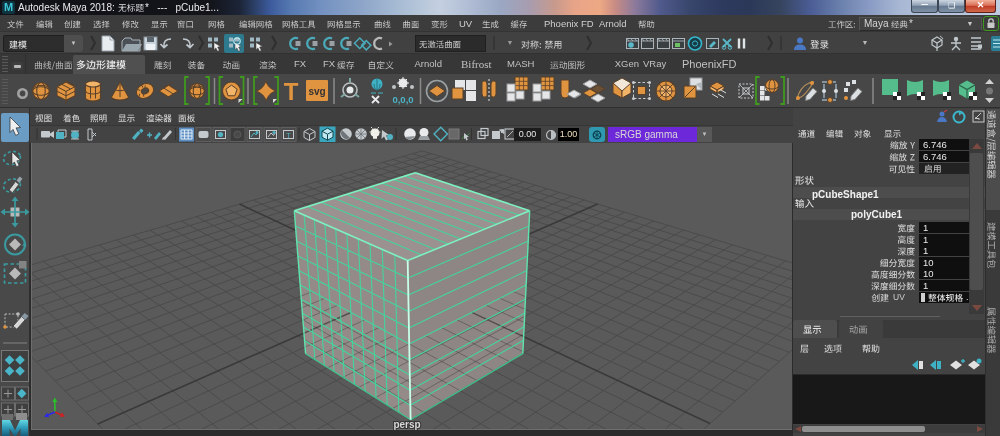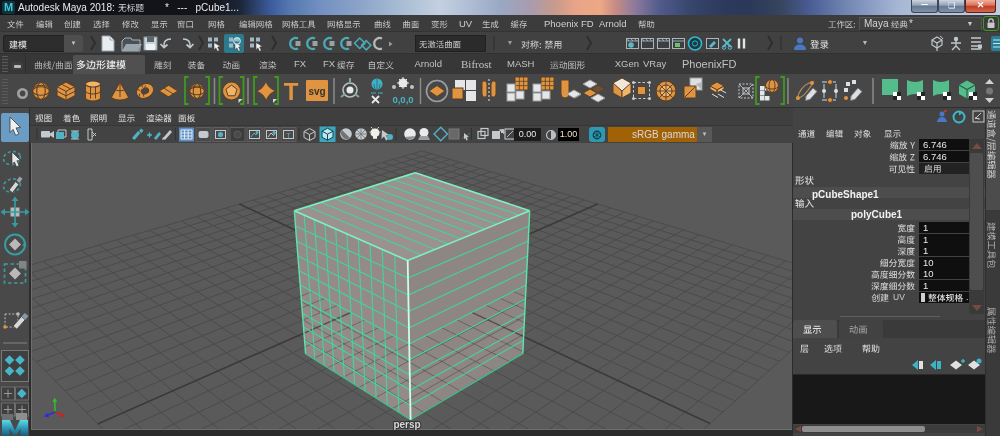--- a/index.html
+++ b/index.html
@@ -4,21 +4,21 @@
 *{box-sizing:border-box;font-family:"Liberation Sans",sans-serif}
 .abs{position:absolute}
 #page{position:relative;width:1000px;height:436px;overflow:hidden}
 svg{display:block}
 </style></head>
 <body>
 <div id="page">
     <div class="abs" style="left:0px;top:0px;width:1000px;height:15px;background:linear-gradient(90deg,#111218 0,#13141a 21%,#1c2538 24%,#2c4068 25.5%,#3c5a9c 27%,#5578b0 29%,#7290c0 32%,#8ca4c8 36%,#a8bcd4 40%,#c4d0e0 44%,#b0bcd4 47%,#9aa8c4 50%,#a89cae 53%,#c89a8c 55.5%,#e8a488 57.5%,#eda984 60%,#c88c84 61.5%,#8c7a9c 63.5%,#505a8c 66%,#38466c 69%,#2e3a5e 72%,#2c3858 75%,#36445e 78%,#4a5c94 81%,#6a80ac 84%,#8a9cc4 87%,#a8b8d4 90%,#b6c2dc 94%,#c0cce0 100%);"></div>
     <div class="abs" style="left:2px;top:1px;width:13px;height:13px;background:#10343f;border-radius:2px;color:#3ec9da;font-size:11px;font-weight:bold;text-align:center;line-height:13px;">M</div>
     <div class="abs" style="left:18px;top:1px;width:120px;height:14px;color:#eaeaec;font-size:10px;line-height:14px;white-space:pre;">Autodesk Maya 2018:</div>
-    <div class="abs" style="left:145px;top:1px;width:120px;height:14px;color:#eaeaec;font-size:10px;line-height:14px;white-space:pre;padding-left:20px;">*   ---   pCube1...</div>
+    <div class="abs" style="left:145px;top:1px;width:120px;height:14px;color:#eaeaec;font-size:10px;line-height:14px;white-space:pre;">*   ---   pCube1...</div>
     <div class="abs" style="left:911px;top:0px;width:27px;height:13px;background:linear-gradient(#cdd6e2,#8fa0b4 45%,#65788f 50%,#7e91a6);border:1px solid #3c4654;border-top:none;border-radius:0 0 3px 3px;color:#fff;font-size:12px;line-height:9px;text-align:center;">–</div>
     <div class="abs" style="left:938px;top:0px;width:27px;height:13px;background:linear-gradient(#cdd6e2,#8fa0b4 45%,#65788f 50%,#7e91a6);border:1px solid #3c4654;border-top:none;border-radius:0 0 3px 3px;color:#fff;font-size:8px;line-height:12px;text-align:center;">❏</div>
     <div class="abs" style="left:965px;top:0px;width:31px;height:13px;background:linear-gradient(#f2b099,#d9705a 45%,#c03a24 50%,#d06a4a);border:1px solid #5c2018;border-top:none;border-radius:0 0 3px 3px;color:#fff;font-size:9px;font-weight:bold;line-height:11px;text-align:center;">✕</div>
     <div class="abs" style="left:0px;top:15px;width:1000px;height:17px;background:#3c3c3c;border-bottom:1px solid #343434;"></div>
     <div class="abs" style="left:459px;top:17px;width:22px;height:13px;color:#d0d0d0;font-size:9.5px;line-height:13px;">UV</div>
     <div class="abs" style="left:544px;top:17px;width:60px;height:13px;color:#d0d0d0;font-size:9.5px;line-height:13px;">Phoenix FD</div>
     <div class="abs" style="left:599px;top:17px;width:40px;height:13px;color:#d0d0d0;font-size:9.5px;line-height:13px;">Arnold</div>
     <div class="abs" style="left:859px;top:16.5px;width:123px;height:14.5px;background:#424242;border:1px solid #555;border-bottom-color:#2a2a2a;"></div>
     <div class="abs" style="left:864px;top:17px;width:34px;height:14px;color:#d6d6d6;font-size:10px;line-height:14px;">Maya</div>
     <div class="abs" style="left:909px;top:17px;width:8px;height:14px;color:#d6d6d6;font-size:10px;line-height:14px;">*</div>
@@ -416,21 +416,21 @@
     <svg class="abs" style="left:545px;top:129px" width="12" height="12" viewBox="0 0 12 12">
       <circle cx="6" cy="6" r="4.5" fill="none" stroke="#b9bfc2" stroke-width="1.2"></circle>
       <path d="M6 1.5a4.5 4.5 0 0 1 0 9z" fill="#b9bfc2"></path>
     </svg>
     <div class="abs" style="left:558px;top:128px;width:21px;height:13px;background:#000000;color:#f0e0c0;font-size:9px;line-height:13px;text-align:center;">1.00</div>
     <div class="abs" style="left:589px;top:127px;width:16px;height:15px;background:#2e99b0;border-radius:3px;"></div>
     <svg class="abs" style="left:592px;top:130px" width="10" height="10" viewBox="0 0 10 10">
       <circle cx="5" cy="5" r="3.8" fill="none" stroke="#0a3d4a" stroke-width="1.2"></circle>
       <path d="M5 1.2v7.6M2 3l6 4M8 3l-6 4" stroke="#0a3d4a" stroke-width="0.8"></path>
     </svg>
-    <div class="abs" style="left:608px;top:127px;width:104px;height:15px;background:#a16207;color:#d8d8d8;font-size:10px;line-height:15px;text-align:center;"><span style="padding-left:7px">sRGB gamma</span></div>
+    <div class="abs" style="left:608px;top:127px;width:104px;height:15px;background:#6d28d9;color:#d8d8d8;font-size:10px;line-height:15px;"><span style="padding-left:7px">sRGB gamma</span></div>
     <div class="abs" style="left:697px;top:127px;width:15px;height:15px;background:#585858;color:#c0c0c0;font-size:6px;line-height:15px;text-align:center;">▼</div>
     <div class="abs" style="left:31px;top:143px;width:761px;height:266px">
       <svg id="vp3d" width="761" height="287" viewBox="31 143 761 287">
 <rect x="31" y="143" width="761" height="287" fill="#5a5a5a"></rect>
 <path d="M422.1 150.9L-39.0 285.3M422.1 150.9L864.8 284.9M431.3 153.7L-32.6 291.8M412.5 153.7L857.6 291.4M440.7 156.5L-26.0 298.5M402.8 156.5L850.1 298.1M450.3 159.4L-19.1 305.5M392.8 159.4L842.3 305.0M460.1 162.4L-12.0 312.7M382.6 162.4L834.3 312.2M470.1 165.4L-4.7 320.1M372.2 165.4L825.9 319.7M480.3 168.5L2.9 327.8M361.5 168.5L817.3 327.4M490.8 171.7L10.8 335.8M350.6 171.7L808.4 335.4M501.6 174.9L19.0 344.1M339.4 175.0L799.1 343.7M512.6 178.3L27.5 352.8M327.9 178.3L789.4 352.3M523.8 181.7L36.3 361.7M316.2 181.7L779.4 361.3M535.4 185.2L45.5 371.1M304.2 185.2L769.0 370.6M547.2 188.7L55.1 380.8M291.9 188.8L758.2 380.3M559.3 192.4L65.1 390.9M279.3 192.5L746.9 390.5M571.7 196.2L75.5 401.4M266.4 196.3L735.1 401.0M584.5 200.0L86.3 412.4M253.1 200.1L722.8 412.0M611.0 208.0L109.4 435.9M225.5 208.2L696.6 435.5M624.7 212.2L121.8 448.4M211.2 212.4L682.6 448.0M638.9 216.5L134.8 461.6M196.4 216.7L667.8 461.2M653.4 220.9L148.4 475.4M181.3 221.1L652.4 475.0M668.3 225.4L162.7 489.9M165.8 225.6L636.2 489.5M683.7 230.0L177.7 505.1M149.8 230.3L619.2 504.8M699.5 234.8L193.5 521.1M133.3 235.1L601.3 520.8M715.7 239.7L210.1 538.0M116.4 240.0L582.4 537.7M732.4 244.8L227.7 555.8M99.0 245.1L562.5 555.5M749.7 250.0L246.3 574.7M81.0 250.3L541.4 574.4M767.4 255.4L265.9 594.6M62.5 255.7L519.1 594.4M785.7 260.9L286.8 615.7M43.5 261.3L495.4 615.6M804.6 266.6L308.9 638.2M23.8 267.0L470.3 638.1M824.0 272.5L332.5 662.1M3.5 272.9L443.6 662.0M844.1 278.6L357.6 687.6M-17.4 279.0L415.0 687.6M864.8 284.9L384.5 714.9M-39.0 285.3L384.5 714.9" stroke="#4b4b4b" stroke-width="1" fill="none"></path>
 <path d="M597.6 204.0L97.6 423.9M239.5 204.1L710.0 423.5" stroke="#3a3a3a" stroke-width="1.6" fill="none"></path>
 <clipPath id="cubeclip">
           <polygon points="294.3,210.7 415.3,172.7 529.7,210.7 522.8,353.6 410.6,419.8 305.6,353.8"></polygon>
         </clipPath>
 <polygon points="294.3,210.7 415.3,172.7 529.7,210.7 407.7,260.6" fill="#9b9190"></polygon>

